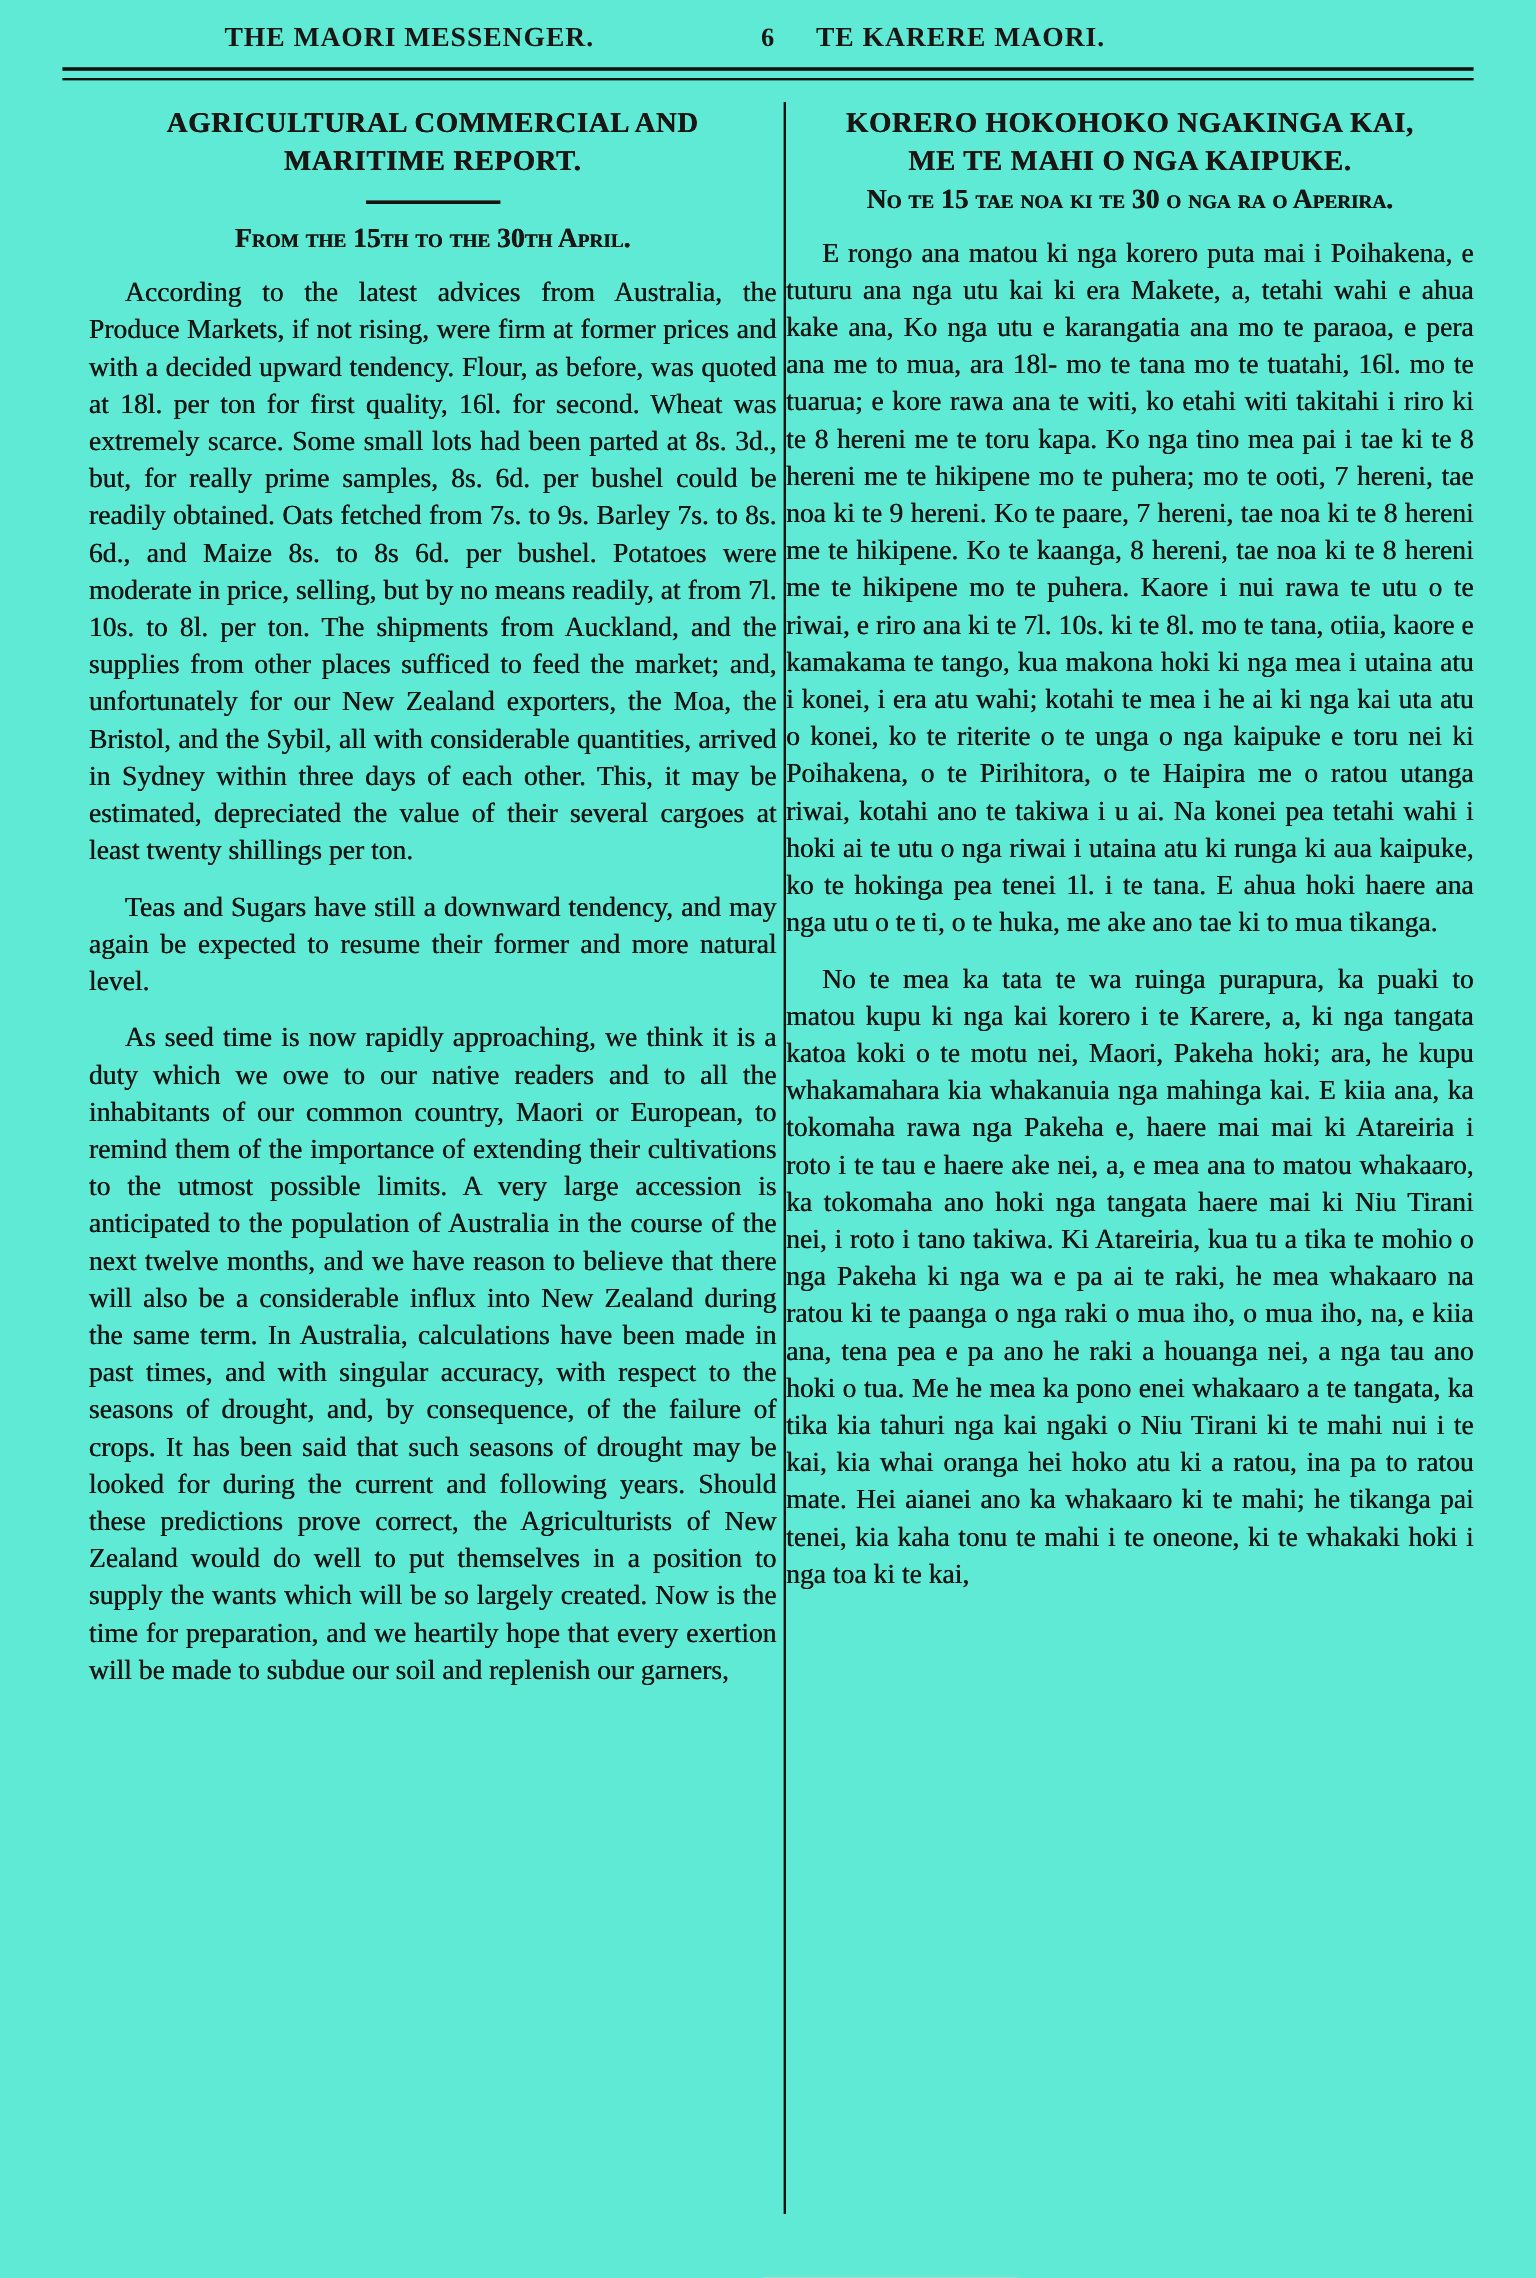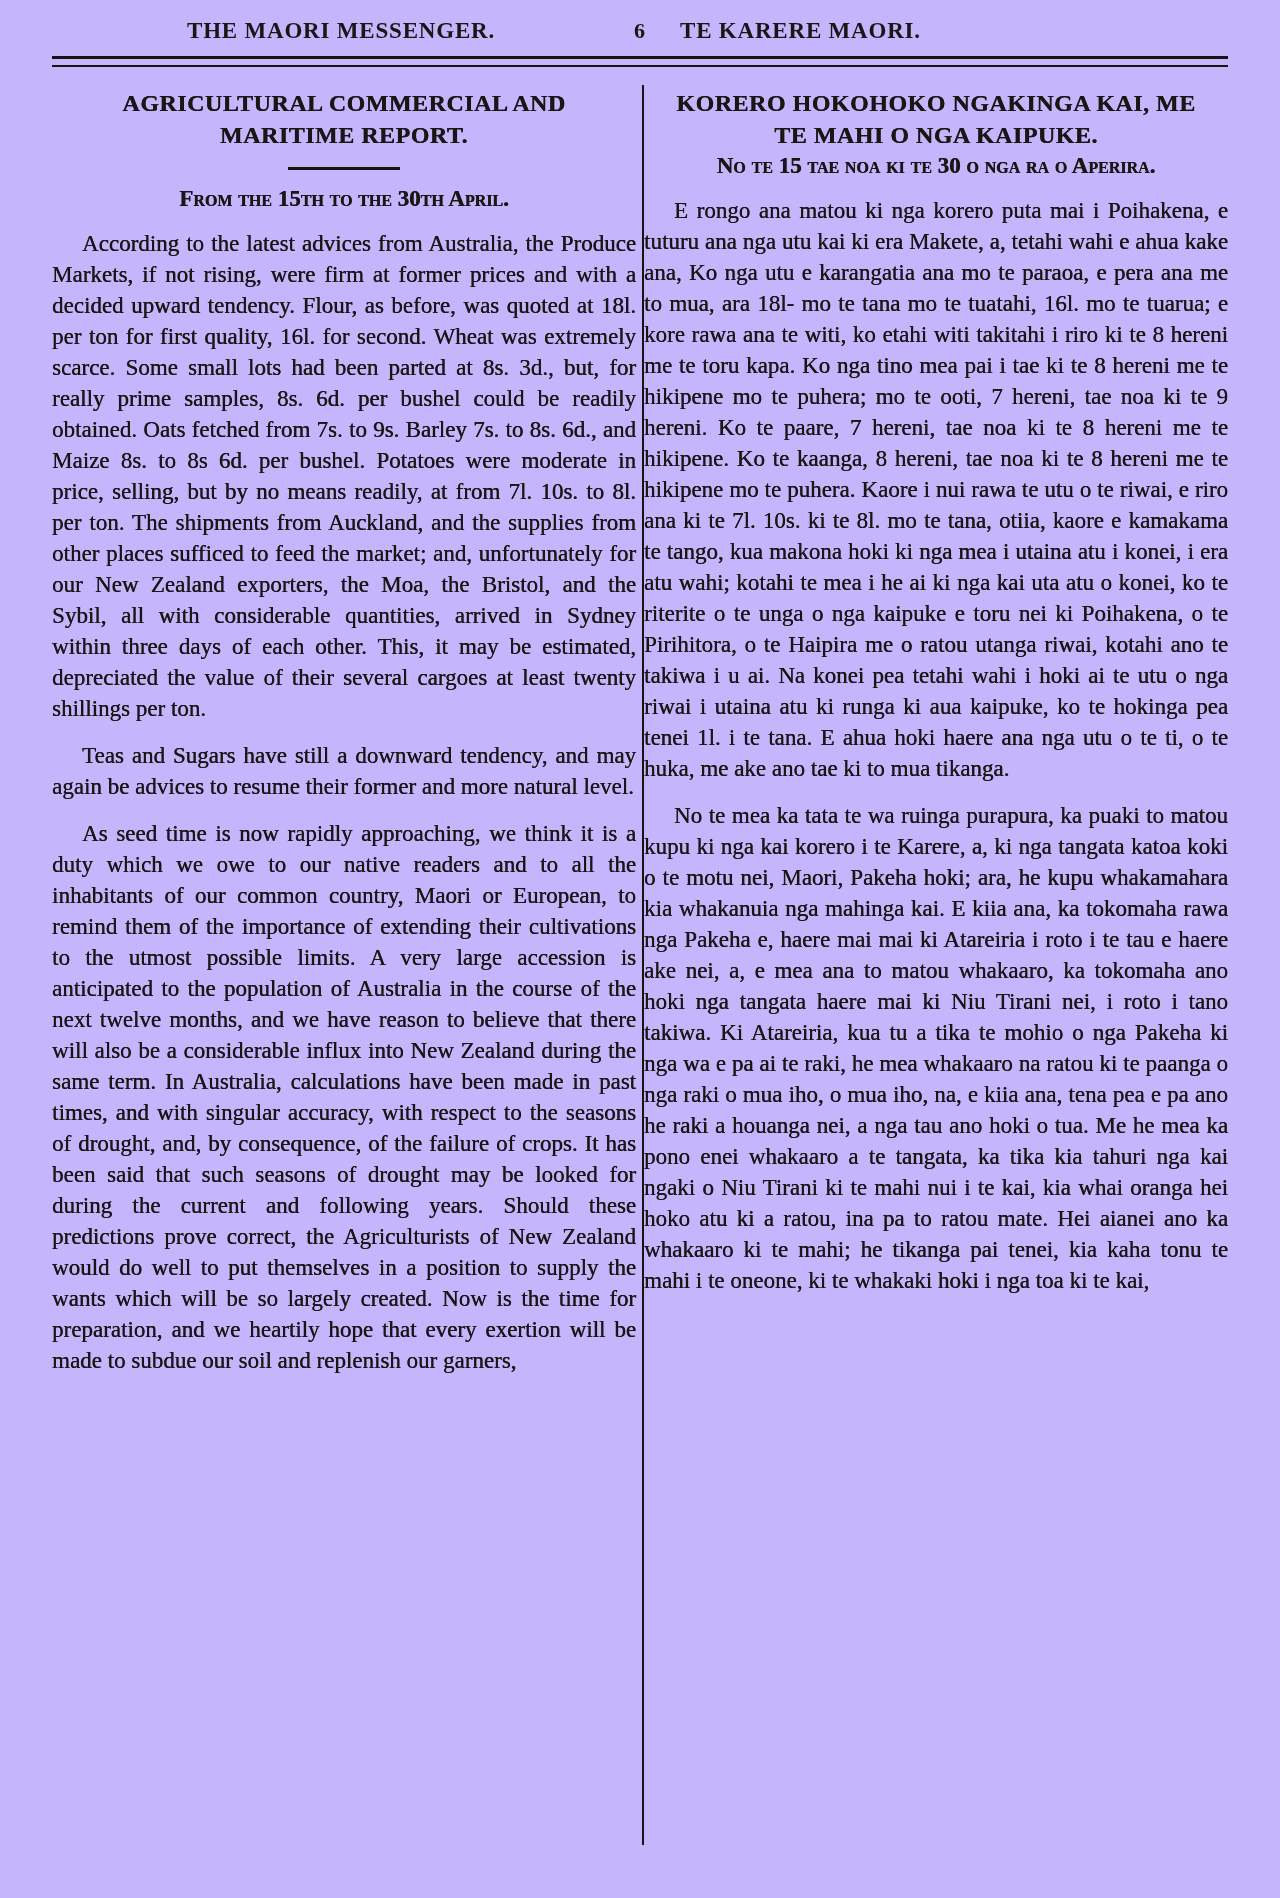--- a/index.html
+++ b/index.html
@@ -6,21 +6,21 @@
     margin: 0;
     padding: 0;
     background: #d8d5cc;
   }
   .page {
     position: relative;
     width: 1280px;
     height: 1898px;
     margin: 0 auto;
     box-sizing: border-box;
-    background: #c4b5fd;
+    background: #5eead4;
     color: #1a1613;
     font-family: "Liberation Serif", "DejaVu Serif", serif;
     padding: 14px 52px 26px 52px;
     overflow: hidden;
   }
   
   .header {
     display: grid;
     grid-template-columns: 1fr 80px 1fr;
     align-items: baseline;
@@ -44,21 +44,21 @@
     margin-top: 18px;
     min-height: 1760px;
   }
   .col {
     flex: 1 1 0;
     font-size: 23px;
     line-height: 31px;
     text-align: justify;
     text-shadow: 0.35px 0 0 currentColor; 
   }
-  .col-left  { padding-right: 6px; }
+  .col-left  { padding-right: 6px; margin-left: 22px; }
   .col-right { }
   .col-divider {
     width: 2px;
     background: #17130f;
     flex: 0 0 auto;
   }
   .article-title {
     text-align: center;
     font-weight: bold;
     font-size: 24px;
@@ -100,21 +100,21 @@
 
   <div class="header-rule"></div>
 
   <div class="content">
 
     <div class="col col-left">
       <div class="article-title">AGRICULTURAL COMMERCIAL AND MARITIME REPORT.</div>
       <div class="title-rule"></div>
       <div class="article-subtitle">From the 15th to the 30th April.</div>
       <p>According to the latest advices from Australia, the Produce Markets, if not rising, were firm at former prices and with a decided upward tendency. Flour, as before, was quoted at 18l. per ton for first quality, 16l. for second. Wheat was extremely scarce. Some small lots had been parted at 8s. 3d., but, for really prime samples, 8s. 6d. per bushel could be readily obtained. Oats fetched from 7s. to 9s. Barley 7s. to 8s. 6d., and Maize 8s. to 8s 6d. per bushel. Potatoes were moderate in price, selling, but by no means readily, at from 7l. 10s. to 8l. per ton. The shipments from Auckland, and the supplies from other places sufficed to feed the market; and, unfortunately for our New Zealand exporters, the Moa, the Bristol, and the Sybil, all with considerable quantities, arrived in Sydney within three days of each other. This, it may be estimated, depreciated the value of their several cargoes at least twenty shillings per ton.</p>
-      <p>Teas and Sugars have still a downward tendency, and may again be advices to resume their former and more natural level.</p>
+      <p>Teas and Sugars have still a downward tendency, and may again be expected to resume their former and more natural level.</p>
       <p>As seed time is now rapidly approaching, we think it is a duty which we owe to our native readers and to all the inhabitants of our common country, Maori or European, to remind them of the importance of extending their cultivations to the utmost possible limits. A very large accession is anticipated to the population of Australia in the course of the next twelve months, and we have reason to believe that there will also be a considerable influx into New Zealand during the same term. In Australia, calculations have been made in past times, and with singular accuracy, with respect to the seasons of drought, and, by consequence, of the failure of crops. It has been said that such seasons of drought may be looked for during the current and following years. Should these predictions prove correct, the Agriculturists of New Zealand would do well to put themselves in a position to supply the wants which will be so largely created. Now is the time for preparation, and we heartily hope that every exertion will be made to subdue our soil and replenish our garners,</p>
     </div>
 
     <div class="col-divider"></div>
 
     <div class="col col-right">
       <div class="article-title">KORERO HOKOHOKO NGAKINGA KAI, ME TE MAHI O NGA KAIPUKE.</div>
       <div class="article-subtitle">No te 15 tae noa ki te 30 o nga ra o Aperira.</div>
       <p>E rongo ana matou ki nga korero puta mai i Poihakena, e tuturu ana nga utu kai ki era Makete, a, tetahi wahi e ahua kake ana, Ko nga utu e karangatia ana mo te paraoa, e pera ana me to mua, ara 18l- mo te tana mo te tuatahi, 16l. mo te tuarua; e kore rawa ana te witi, ko etahi witi takitahi i riro ki te 8 hereni me te toru kapa. Ko nga tino mea pai i tae ki te 8 hereni me te hikipene mo te puhera; mo te ooti, 7 hereni, tae noa ki te 9 hereni. Ko te paare, 7 hereni, tae noa ki te 8 hereni me te hikipene. Ko te kaanga, 8 hereni, tae noa ki te 8 hereni me te hikipene mo te puhera. Kaore i nui rawa te utu o te riwai, e riro ana ki te 7l. 10s. ki te 8l. mo te tana, otiia, kaore e kamakama te tango, kua makona hoki ki nga mea i utaina atu i konei, i era atu wahi; kotahi te mea i he ai ki nga kai uta atu o konei, ko te riterite o te unga o nga kaipuke e toru nei ki Poihakena, o te Pirihitora, o te Haipira me o ratou utanga riwai, kotahi ano te takiwa i u ai. Na konei pea tetahi wahi i hoki ai te utu o nga riwai i utaina atu ki runga ki aua kaipuke, ko te hokinga pea tenei 1l. i te tana. E ahua hoki haere ana nga utu o te ti, o te huka, me ake ano tae ki to mua tikanga.</p>
       <p>No te mea ka tata te wa ruinga purapura, ka puaki to matou kupu ki nga kai korero i te Karere, a, ki nga tangata katoa koki o te motu nei, Maori, Pakeha hoki; ara, he kupu whakamahara kia whakanuia nga mahinga kai. E kiia ana, ka tokomaha rawa nga Pakeha e, haere mai mai ki Atareiria i roto i te tau e haere ake nei, a, e mea ana to matou whakaaro, ka tokomaha ano hoki nga tangata haere mai ki Niu Tirani nei, i roto i tano takiwa. Ki Atareiria, kua tu a tika te mohio o nga Pakeha ki nga wa e pa ai te raki, he mea whakaaro na ratou ki te paanga o nga raki o mua iho, o mua iho, na, e kiia ana, tena pea e pa ano he raki a houanga nei, a nga tau ano hoki o tua. Me he mea ka pono enei whakaaro a te tangata, ka tika kia tahuri nga kai ngaki o Niu Tirani ki te mahi nui i te kai, kia whai oranga hei hoko atu ki a ratou, ina pa to ratou mate. Hei aianei ano ka whakaaro ki te mahi; he tikanga pai tenei, kia kaha tonu te mahi i te oneone, ki te whakaki hoki i nga toa ki te kai,</p>

